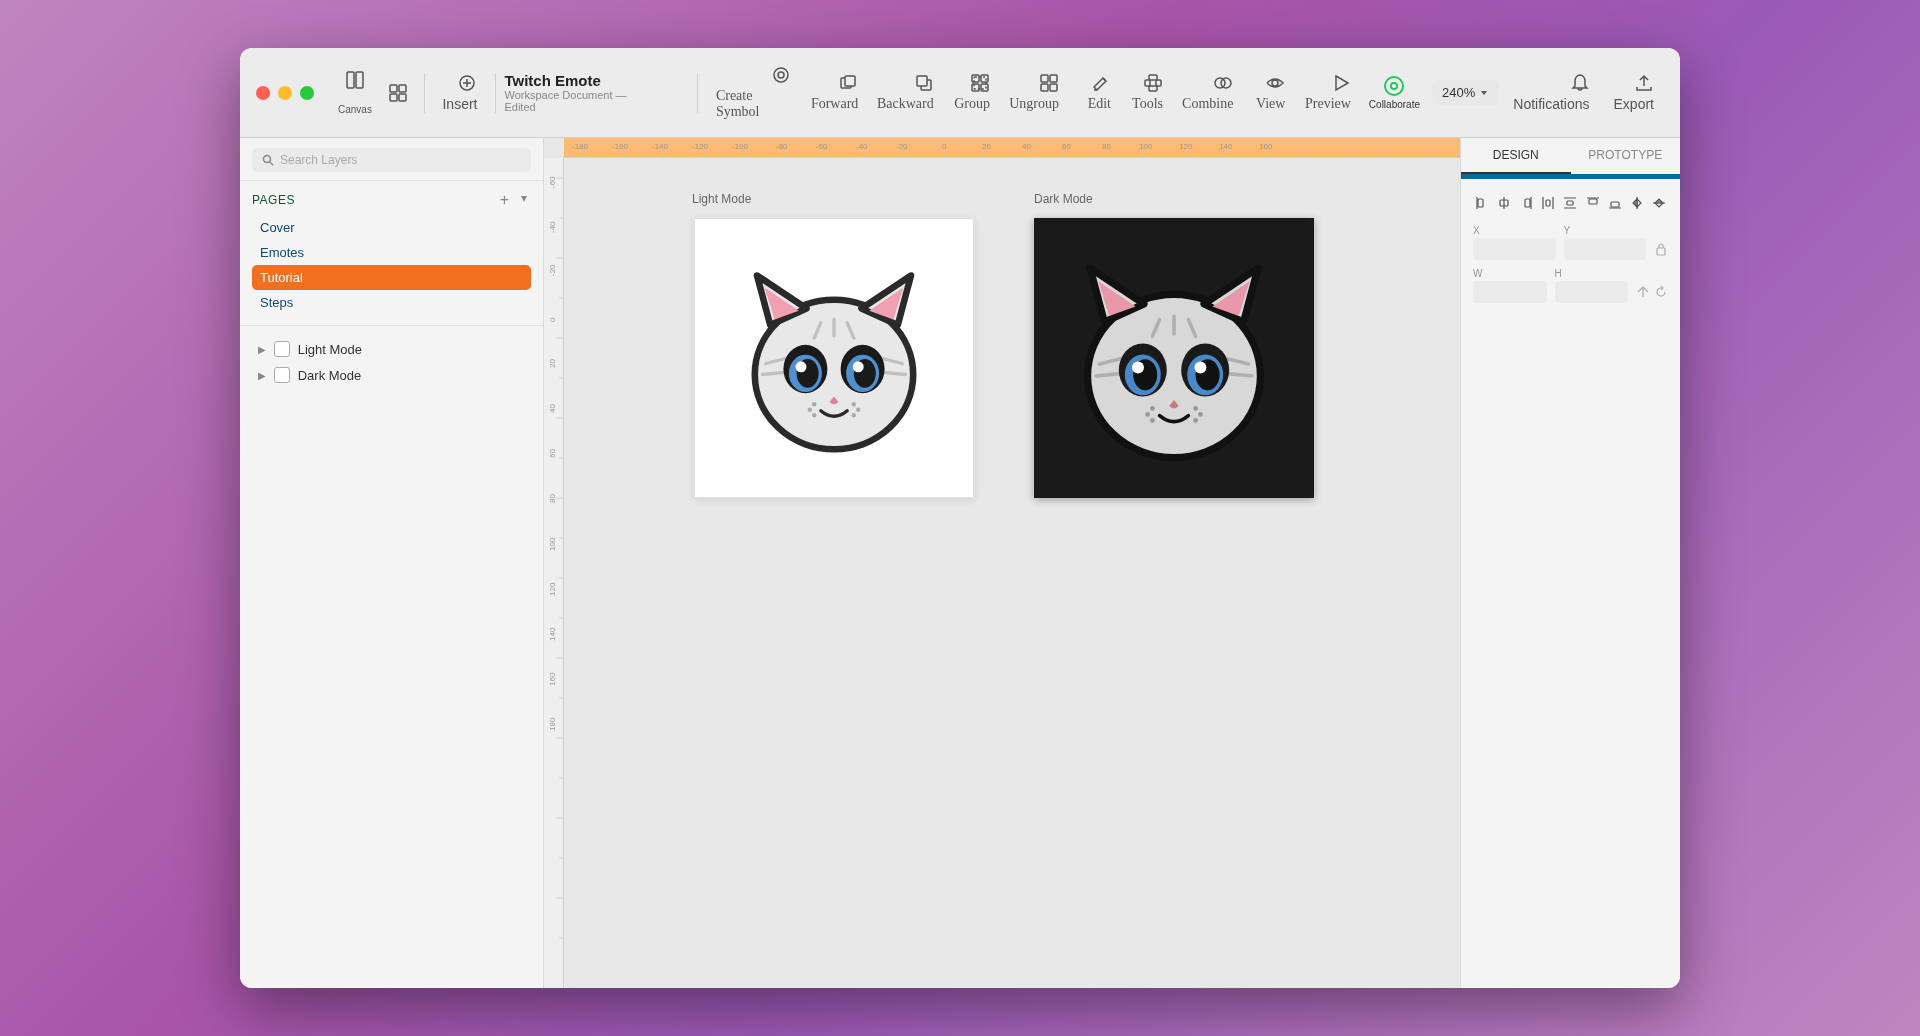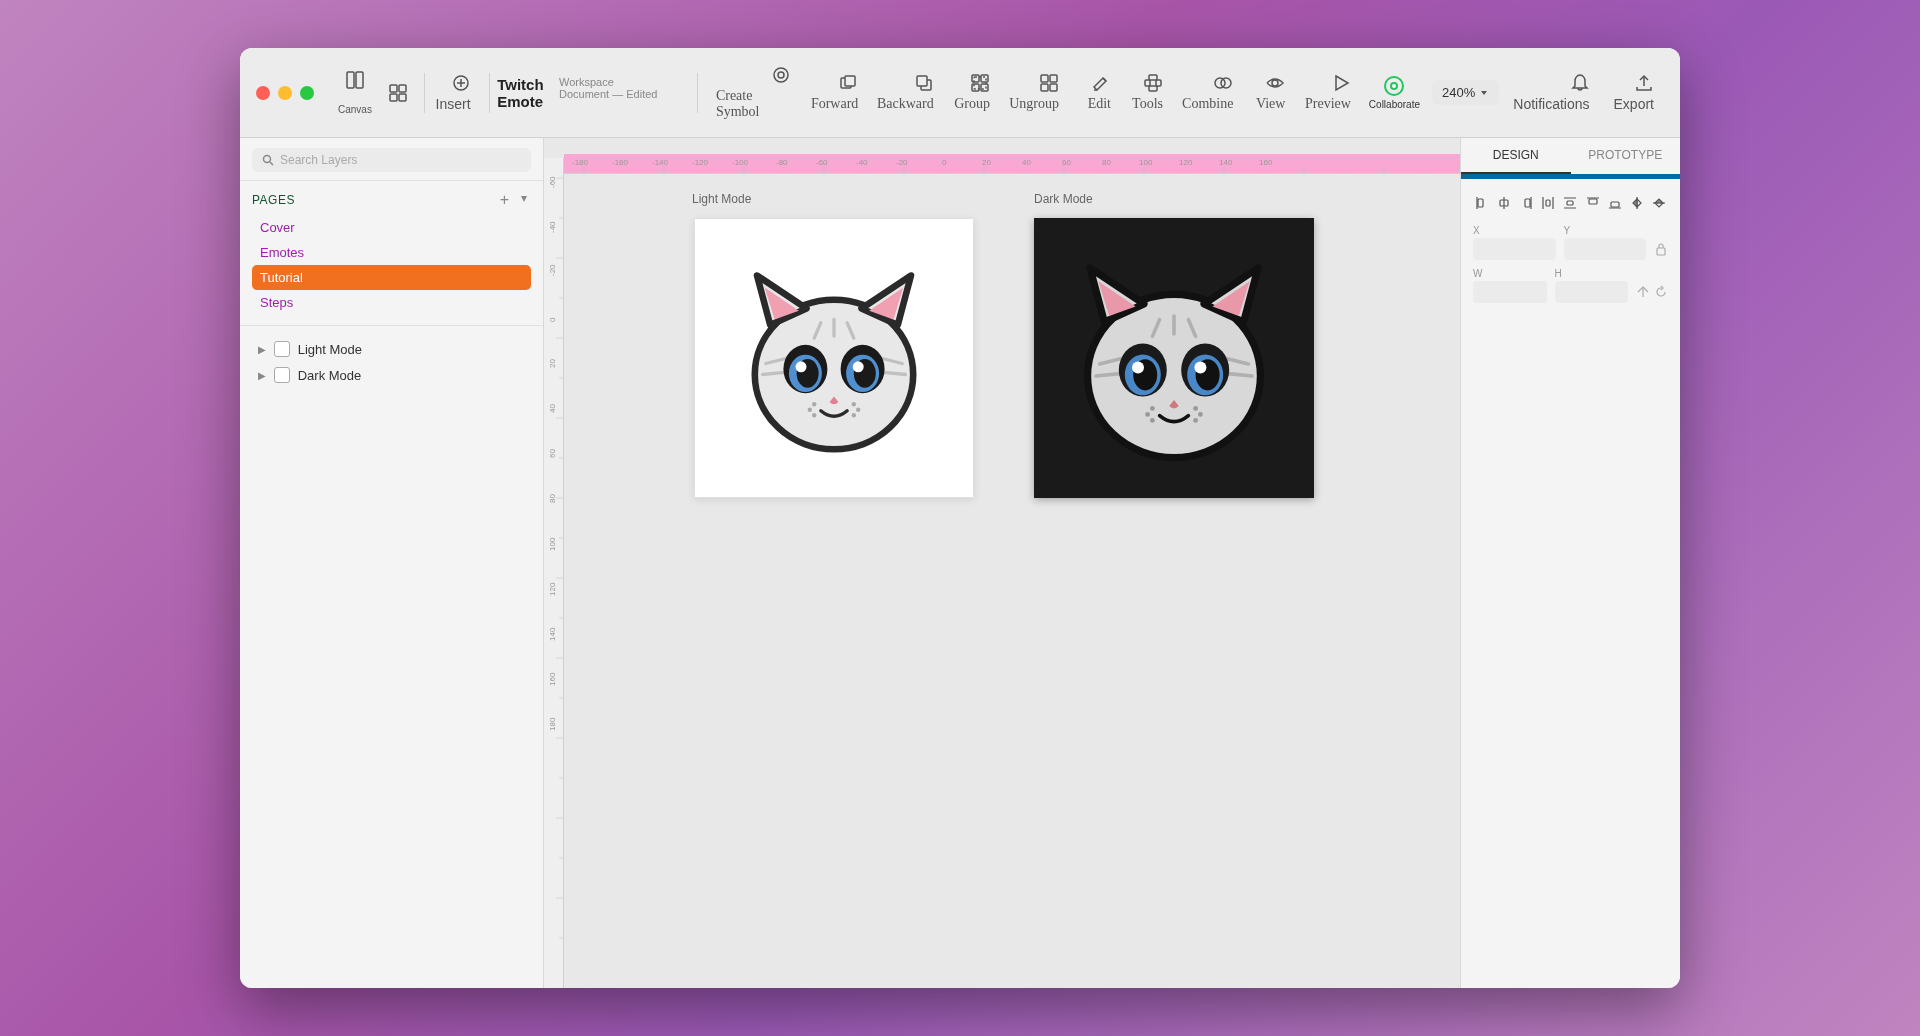--- a/index.html
+++ b/index.html
@@ -59,21 +59,21 @@
     }
     .toolbar-icon-btn svg { width: 20px; height: 20px; }
     .toolbar-divider {
       width: 1px;
       height: 40px;
       background: #d0d0d0;
       margin: 0 8px;
     }
     .doc-info {
       display: flex;
-      flex-direction: row;
+      flex-direction: column;
       margin-right: 30px;
     }
     .doc-title {
       font-size: 15px;
       font-weight: 600;
       color: #222;
     }
     .doc-subtitle {
       font-size: 11px;
       color: #888;
@@ -176,21 +176,21 @@
       letter-spacing: 0.5px;
     }
     .pages-actions {
       display: flex;
       gap: 4px;
     }
     .page-item {
       padding: 5px 8px;
       border-radius: 5px;
       font-size: 13px;
-      color: #a21caf;
+      color: #0c4a6e;
       cursor: pointer;
       display: flex;
       align-items: center;
     }
     .page-item.active {
       background: #f07020;
       color: white;
     }
     .layers-section {
       flex: 1;
@@ -336,23 +336,23 @@
     }
     
     .cat-emoji {
       width: 220px;
       height: 220px;
     }
 
     
     .ruler-top-ticks {
       position: absolute;
-      top: 16px; left: 20px; right: 0;
+      top: 0; left: 20px; right: 0;
       height: 20px;
-      background: #f9a8d4;
+      background: #fdba74;
       border-bottom: 1px solid #d0d0d0;
       z-index: 10;
       overflow: hidden;
       text-align: center;
     }
     .ruler-left-ticks {
       position: absolute;
       top: 20px; left: 0; bottom: 0;
       width: 20px;
       background: #f0eff0;

